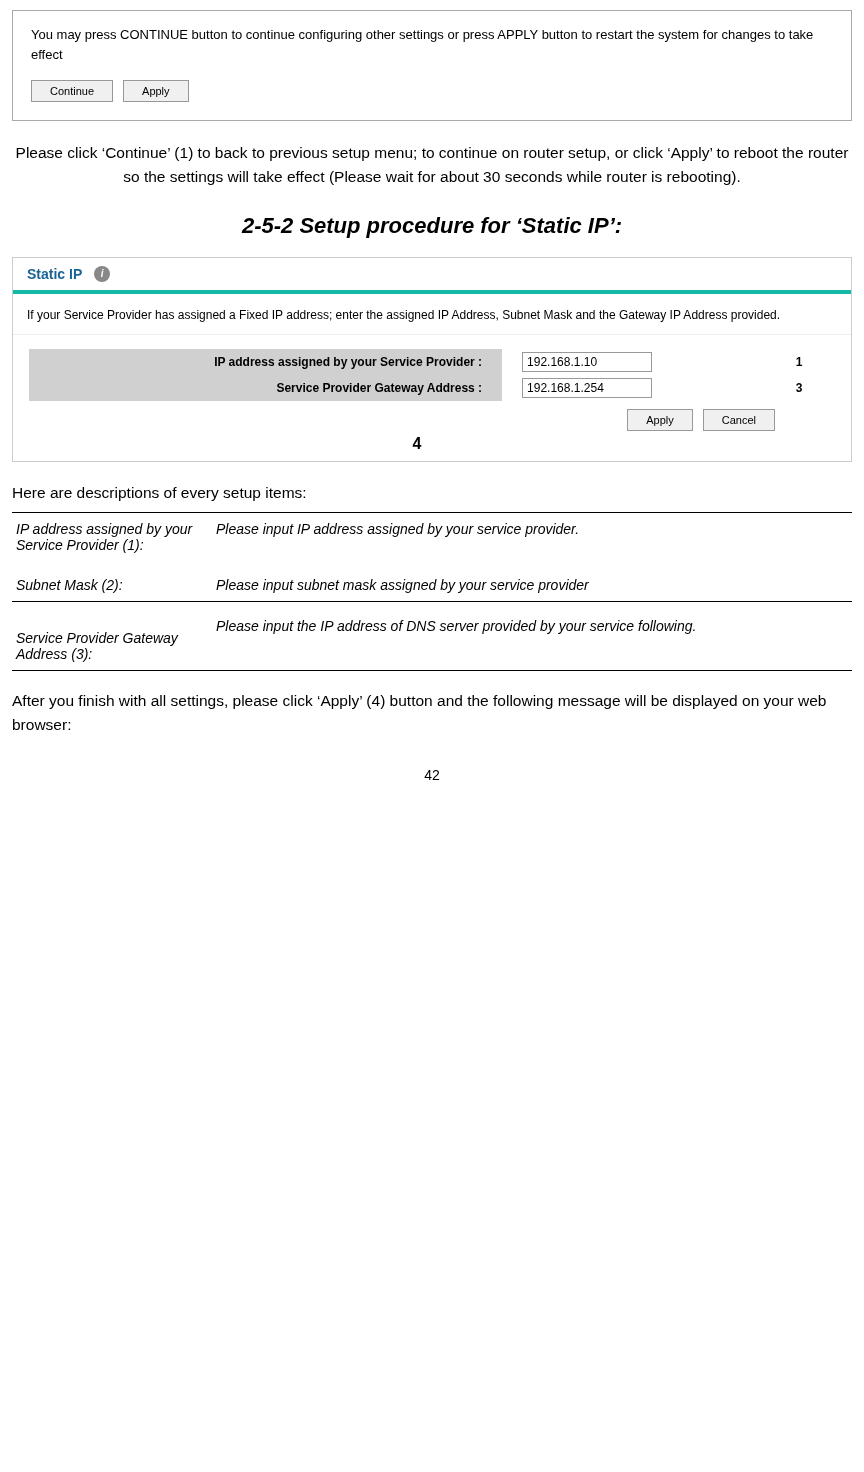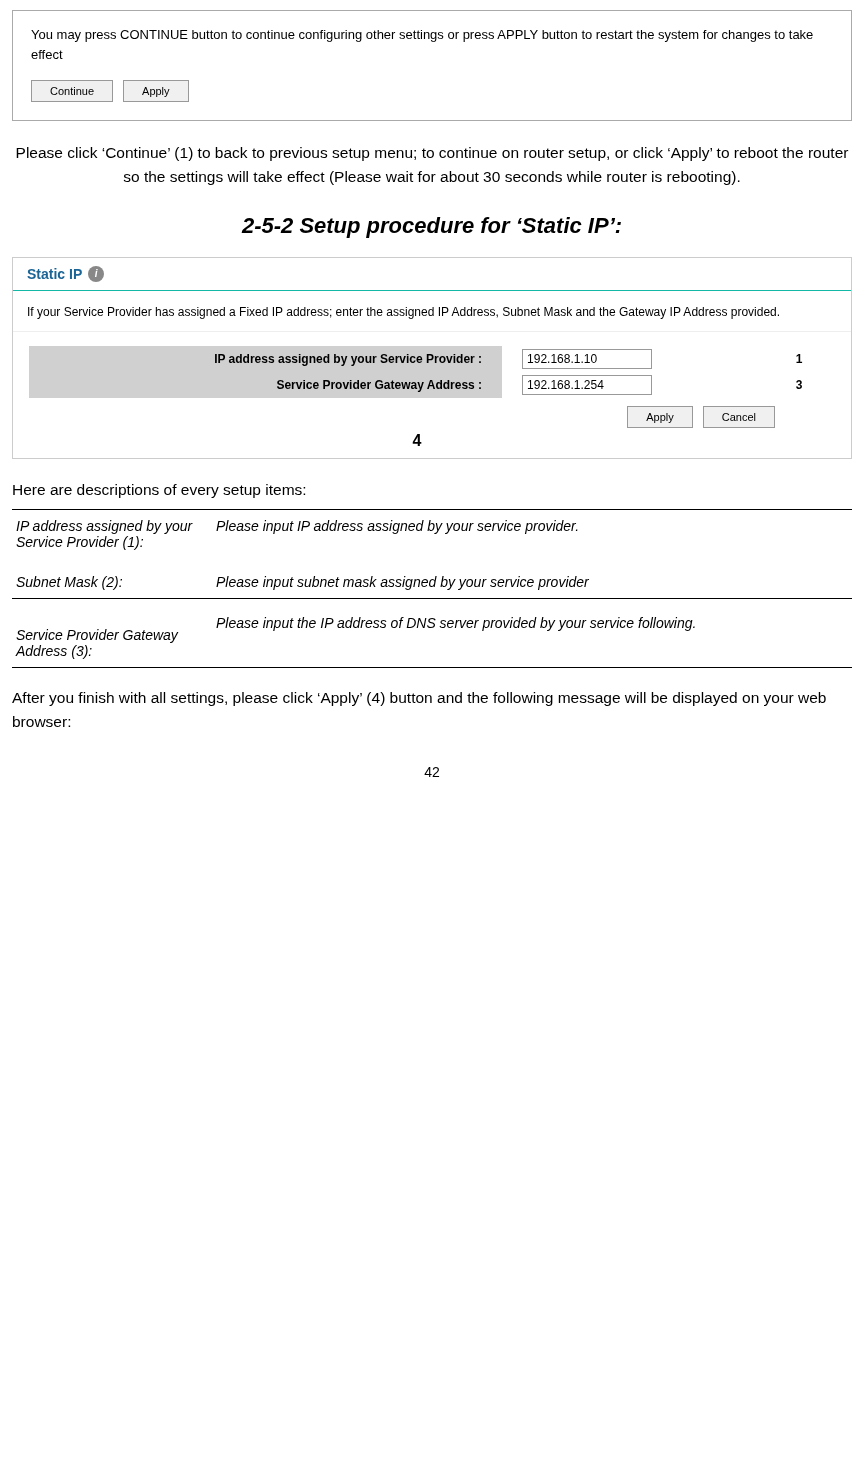--- a/index.html
+++ b/index.html
@@ -67,23 +67,23 @@
 
     
     .static-ip-panel {
       border: 1px solid #ccc;
       margin-bottom: 22px;
       background: #fff;
     }
     .static-ip-header {
       background: #fff;
       padding: 8px 14px;
-      border-bottom: 1px solid #14b8a6;
+      border-bottom: 4px solid #14b8a6;
       display: flex;
-      gap: 6px;
+      gap: 12px;
     }
     .static-ip-title {
       font-size: 14px;
       font-weight: bold;
       color: #1a6496;
     }
     .info-icon {
       display: inline-block;
       width: 16px;
       height: 16px;

